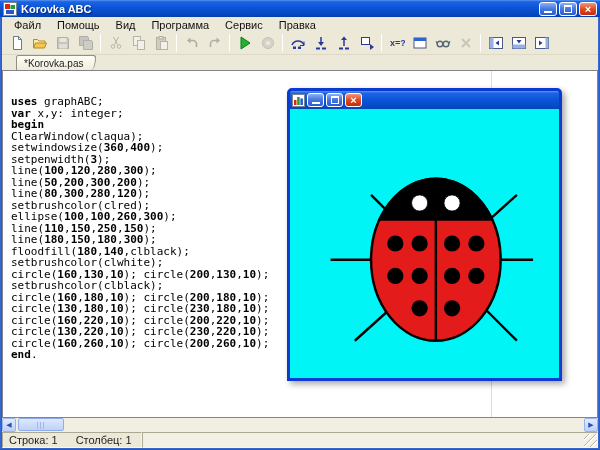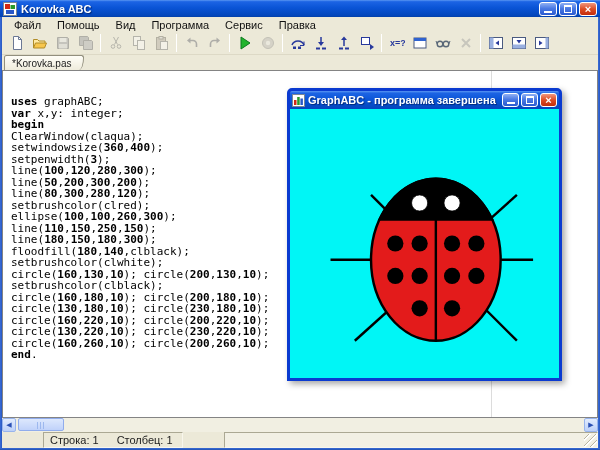--- a/index.html
+++ b/index.html
@@ -24,21 +24,21 @@
   .menu-item{padding:14px 8px;}
 
   .toolbar{position:absolute;left:2px;top:32px;right:2px;height:23px;display:flex;align-items:center;
     padding-left:3px;background:#ece9d8;border-bottom:1px solid #ddd9c6;}
   .tb-btn{width:23px;height:21px;display:flex;align-items:center;justify-content:center;
     border:1px solid transparent;border-radius:2px;}
   .tb-btn.disabled{opacity:.40;filter:grayscale(85%);}
   .tb-sep{width:1px;height:18px;background:#c4c0ac;border-right:1px solid #fff;margin:0 3px;}
 
   .tabbar{position:absolute;left:2px;top:55px;right:2px;height:15px;background:#ece9d8;}
-  .tab{position:absolute;left:2px;bottom:0;height:15px;padding:0 12px 0 7px;display:flex;align-items:center;
+  .tab{position:absolute;left:14px;bottom:0;height:15px;padding:0 12px 0 7px;display:flex;align-items:center;
     font-size:10px;color:#222;background:linear-gradient(180deg,#fffef8,#efecdc);
     border:1px solid #928f7e;border-bottom:none;border-radius:3px 3px 6px 0/3px 3px 15px 0;}
 
   
   .editor{position:absolute;left:2px;top:70px;right:2px;bottom:32px;background:#fff;
     border:1px solid #848484;padding:2px 0 0 8px;overflow:hidden;
     font-family:"DejaVu Sans Mono",monospace;font-size:11px;line-height:11.5px;color:#000;white-space:pre;}
   .margin-line{position:absolute;left:488px;top:0;bottom:0;width:1px;background:#dcdcdc;}
   .code-line b{font-weight:bold;}
 
@@ -50,21 +50,21 @@
   .sb-track{flex:1;position:relative;}
   .sb-thumb{position:absolute;left:2px;top:0;width:46px;height:13px;border:1px solid #90acec;border-radius:2px;
     background:linear-gradient(180deg,#dde8fd,#c0d2fa);}
   .sb-thumb::after{content:"";position:absolute;left:50%;top:3px;width:8px;height:7px;margin-left:-4px;
     background:repeating-linear-gradient(90deg,#9db8ee 0 1px,transparent 1px 3px);}
 
   
   .statusbar{position:absolute;left:2px;right:2px;top:432px;height:16px;display:flex;background:#ece9d8;
     font-size:11px;color:#222;}
   .sb-panel{border:1px solid;border-color:#aba893 #f8f6ec #f8f6ec #aba893;display:flex;align-items:center;
-    padding:0 6px;gap:18px;margin-left:41px;}
+    padding:0 6px;gap:18px;}
   .sb-panel.one{width:140px;}
   .sb-panel.two{flex:1;background:#f2f0e4;position:relative;}
   .grip{position:absolute;right:0;bottom:0;width:13px;height:13px;
     background:repeating-linear-gradient(135deg,transparent 0 3px,#b8b4a0 3px 4px,#fff 4px 5px);}
 
   .edge{position:absolute;background:linear-gradient(90deg,#3a6cd8,#2858c0);}
   .edge.l{left:0;top:17px;bottom:2px;width:2px;}
   .edge.r{right:0;top:17px;bottom:2px;width:2px;}
   .edge.b{left:0;right:0;bottom:0;height:2px;background:linear-gradient(180deg,#3a6cd8,#2050b0);}
 
@@ -310,21 +310,20 @@
 <div class="graph-win">
   <div class="gw-titlebar">
     <span class="app-icon">
       <svg width="13" height="13" viewBox="0 0 13 13">
         <rect x="0.5" y="0.5" width="12" height="12" fill="#fff" stroke="#7a8694"></rect>
         <rect x="2" y="6" width="2.5" height="5" fill="#d42814"></rect>
         <rect x="5.2" y="3" width="2.5" height="8" fill="#2a9a2a"></rect>
         <rect x="8.4" y="4.5" width="2.5" height="6.5" fill="#2858c8"></rect>
       </svg>
     </span>
-    <span class="gw-title">GraphABC - программа завершена</span>
     <span class="gw-btn">
         <span class="g-min"></span>
       </span>
     <span class="gw-btn">
         <span class="g-max"></span>
       </span>
     <span class="gw-btn close">
         <span class="g-x">×</span>
       </span>
   </div>

